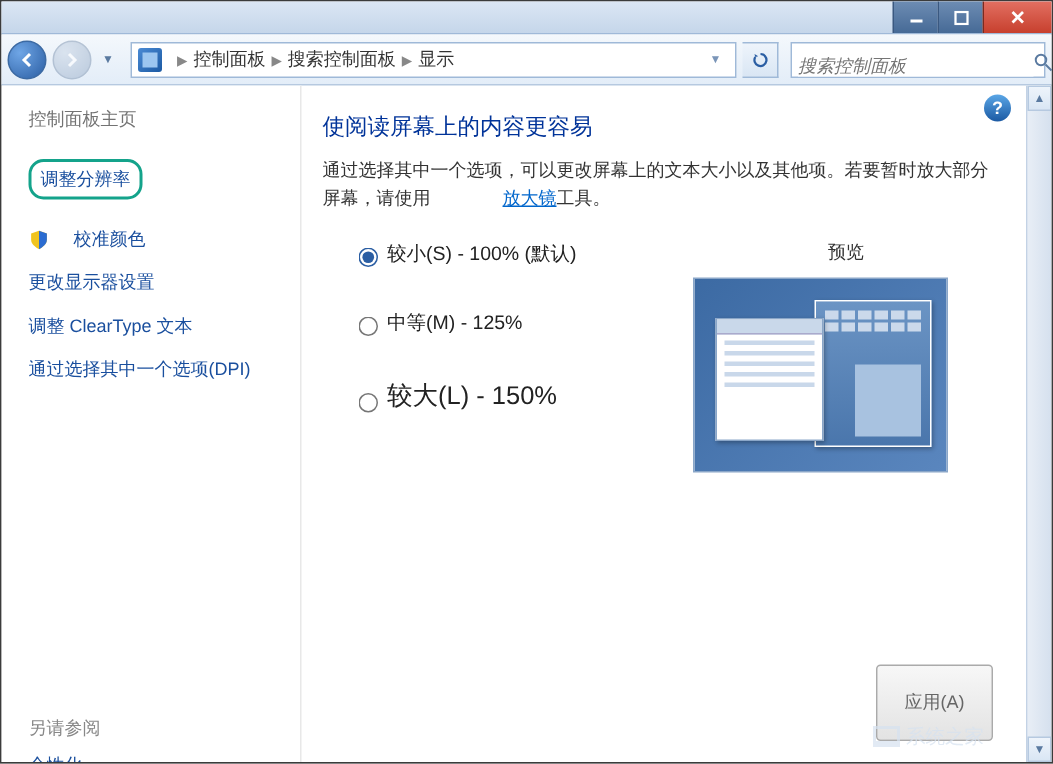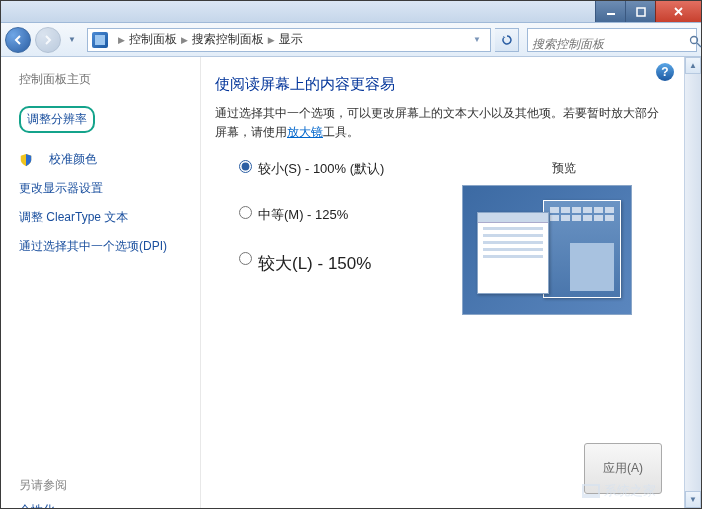--- a/index.html
+++ b/index.html
@@ -29,24 +29,24 @@
 .sidebar .item { margin:8px 0; padding:2px 0; cursor:pointer;border-radius:10px; }
 .sidebar .item.selected { border:2px solid #14a38b; padding:3px 6px; display:inline-block; color:#1a4f9e; }
 .sidebar .item.shield { display:flex; align-items:center; gap:16px; }
 .shield-icon { width:14px; height:14px; }
 .sidebar .seealso-label { color:#888; margin-top:220px; margin-bottom:6px; }
 .sidebar .seealso { color:#1a4f9e; margin:8px 0; cursor:pointer; }
 .content { flex:1; padding:18px 22px 14px 14px; position:relative; }
 .helpicon { position:absolute; top:6px; right:10px; width:18px; height:18px; border-radius:50%; background:linear-gradient(to bottom,#5aa6e6,#1c5aa3); color:#fff; font-size:12px; display:flex; align-items:center; justify-content:center; font-weight:bold; cursor:pointer; }
 .content h1 { font-size:15px; color:#003399; font-weight:normal; margin-bottom:10px; }
 .content .desc { font-size:12px; color:#333; line-height:1.6; margin-bottom:18px; }
-.content .desc a { color:#0066cc; text-decoration:underline; }
+.content .desc a { color:#0066cc; text-decoration:underline;padding-left:48px; }
 .options { display:flex; gap:20px; align-items:flex-start; }
 .opt-col { flex:1; padding-left:24px; }
-.opt { display:flex; align-items:flex-start; gap:6px; font-size:13px; color:#222; margin-bottom:28px; }
+.opt { display:flex; align-items:flex-end; gap:6px; font-size:13px; color:#222; margin-bottom:28px; }
 .opt input { accent-color:#2b5ea3; }
 .opt.large { font-size:17px; }
 .preview-col { width:200px;text-align:center; }
 .preview-label { font-size:12px; color:#333; margin-bottom:8px; padding-left:4px; }
 .preview { width:170px; height:130px; background:linear-gradient(135deg,#3c6aa3,#5a86be); border:1px solid #8aa6c8; position:relative; overflow:hidden; }
 .preview .win1 { position:absolute; left:14px; top:26px; width:72px; height:82px; background:#fff; border:1px solid #8aa6c8; box-shadow:1px 1px 3px rgba(0,0,0,.3);}
 .preview .win1 .bar{height:10px;background:#c9d8ea;border-bottom:1px solid #aac;}
 .preview .win1 .ln{height:3px;background:#c9d8ea;margin:4px 5px;}
 .preview .win2 { position:absolute; right:10px; top:14px; width:78px; height:98px; background:linear-gradient(to bottom,#6b94c4,#4a76ac); border:1px solid #fff; box-shadow:1px 1px 3px rgba(0,0,0,.3);}
 .preview .win2 .grid{position:absolute;top:6px;left:6px;right:6px;display:grid;grid-template-columns:repeat(6,1fr);gap:2px;}

